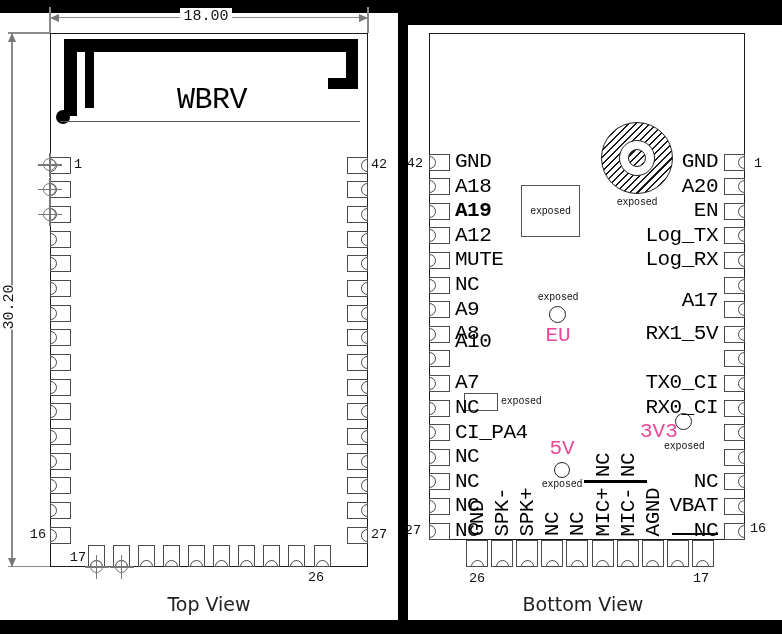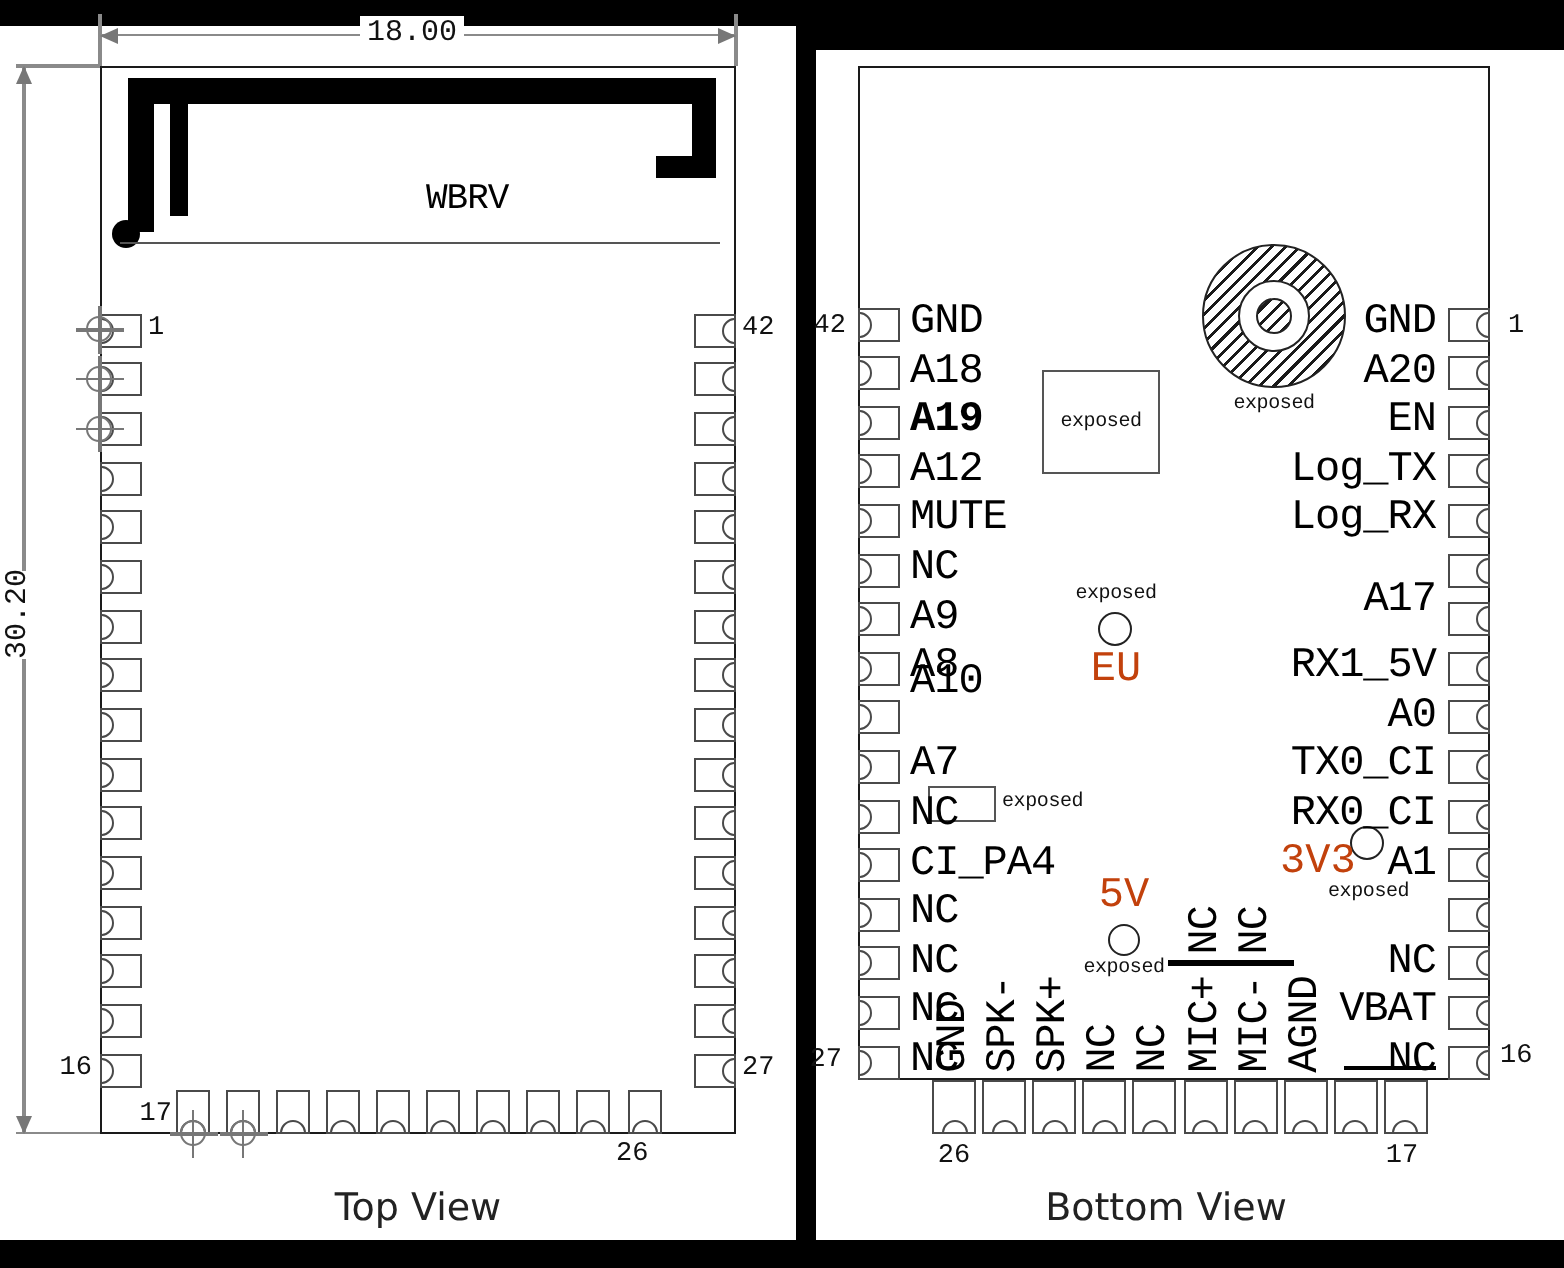--- a/index.html
+++ b/index.html
@@ -11,21 +11,21 @@
   .notch{position:absolute;width:13px;height:13px;border:1.3px solid #4a4a4a;border-radius:50%;
          background:#fff;box-sizing:border-box;}
   .blk{position:absolute;background:#000;}
   .dml{position:absolute;background:#8a8a8a;}
   .thin{position:absolute;background:#555;}
   .num{position:absolute;font-size:13.5px;line-height:15px;color:#111;white-space:nowrap;}
   .plbl{position:absolute;font-size:21px;line-height:24px;letter-spacing:-0.5px;white-space:nowrap;color:#000;}
   .r{text-align:right;}
   .rot{writing-mode:vertical-rl;transform:rotate(180deg);}
   .small{position:absolute;font-size:10px;line-height:11px;letter-spacing:-0.2px;color:#111;white-space:nowrap;}
-  .tp{position:absolute;font-size:21px;line-height:22px;color:#c2410c;text-align:center;}
+  .tp{position:absolute;font-size:21px;line-height:22px;color:#ec4899;text-align:center;}
   .cap{position:absolute;font-family:"DejaVu Sans",sans-serif;font-size:19px;color:#222;
        text-align:center;white-space:nowrap;}
   .dimtxt{position:absolute;font-size:15px;line-height:17px;color:#111;background:#fff;text-align:center;}
   .circ{position:absolute;border:1.4px solid #222;border-radius:50%;background:#fff;box-sizing:border-box;}
   .hatch{background:repeating-linear-gradient(135deg,#fff 0 3.5px,#1a1a1a 3.5px 5px);}
   .sq{position:absolute;border:1.4px solid #555;background:#fff;box-sizing:border-box;
       display:flex;align-items:center;justify-content:center;}
   .arw{position:absolute;width:0;height:0;}
   .arw.l{border-top:4px solid transparent;border-bottom:4px solid transparent;border-right:9px solid #777;}
   .arw.rr{border-top:4px solid transparent;border-bottom:4px solid transparent;border-left:9px solid #777;}
@@ -63,21 +63,21 @@
 
   <div class="mod" style="left:50px;top:33px;width:318px;height:534px;"></div>
 
   <div class="blk" style="left:64px;top:39px;width:292px;height:13px;"></div>
   <div class="blk" style="left:64px;top:39px;width:13px;height:77px;"></div>
   <div class="blk" style="left:56px;top:110px;width:14px;height:14px;border-radius:50%;"></div>
   <div class="blk" style="left:85px;top:52px;width:9px;height:56px;"></div>
   <div class="blk" style="left:346px;top:39px;width:12px;height:50px;"></div>
   <div class="blk" style="left:328px;top:78px;width:30px;height:11px;"></div>
   <div class="thin" style="left:60px;top:121px;width:300px;height:1.2px;"></div>
-  <div class="plbl" style="left:177px;top:88px;font-size:18px;margin-left:36px;">WBRV</div>
+  <div class="plbl" style="left:177px;top:88px;font-size:30px;">WBRV</div>
 
   <div class="num" style="left:74px;top:157px;">1</div>
   <div class="num" style="left:371px;top:157px;">42</div>
   <div class="num r" style="left:24px;top:527px;width:22px;">16</div>
   <div class="num" style="left:371px;top:527px;">27</div>
   <div class="num r" style="left:64px;top:550px;width:22px;">17</div>
   <div class="num" style="left:308px;top:570px;">26</div>
 
   <div class="cap" style="left:120px;top:593px;width:178px;">Top View</div>
 
@@ -410,24 +410,22 @@
     <div class="plbl" style="left: 455px; top: 469.8px;">NC</div>
     <div class="plbl" style="left: 455px; top: 494.4px;">NC</div>
     <div class="plbl" style="left: 455px; top: 519px;">NC</div>
     <div class="plbl r" style="left: 556px; top: 150px; width: 162px;">GND</div>
     <div class="plbl r" style="left: 556px; top: 174.6px; width: 162px;">A20</div>
     <div class="plbl r" style="left: 556px; top: 199.2px; width: 162px;">EN</div>
     <div class="plbl r" style="left: 556px; top: 223.8px; width: 162px;">Log_TX</div>
     <div class="plbl r" style="left: 556px; top: 248.4px; width: 162px;">Log_RX</div>
     <div class="plbl r" style="left: 556px; top: 273px; width: 162px; margin-top: 16px;">A17</div>
     <div class="plbl r" style="left: 556px; top: 322.2px; width: 162px;">RX1_5V</div>
-    <div class="plbl r" style="left: 556px; top: 346.8px; width: 162px;">A0</div>
     <div class="plbl r" style="left: 556px; top: 371.4px; width: 162px;">TX0_CI</div>
     <div class="plbl r" style="left: 556px; top: 396px; width: 162px;">RX0_CI</div>
-    <div class="plbl r" style="left: 556px; top: 420.6px; width: 162px;">A1</div>
     <div class="plbl r" style="left: 556px; top: 469.8px; width: 162px;">NC</div>
     <div class="plbl r" style="left: 556px; top: 494.4px; width: 162px;">VBAT</div>
     <div class="plbl r" style="left: 556px; top: 519px; width: 162px;">NC</div>
     <div class="plbl rot" style="left: 466px; bottom: 98px;">GND</div>
     <div class="plbl rot" style="left: 491.1px; bottom: 98px;">SPK-</div>
     <div class="plbl rot" style="left: 516.2px; bottom: 98px;">SPK+</div>
     <div class="plbl rot" style="left: 541.3px; bottom: 98px;">NC</div>
     <div class="plbl rot" style="left: 566.4px; bottom: 98px;">NC</div>
     <div class="plbl rot" style="left: 591.5px; bottom: 98px;">MIC+</div>
     <div class="plbl rot" style="left: 616.6px; bottom: 98px;">MIC-</div>

